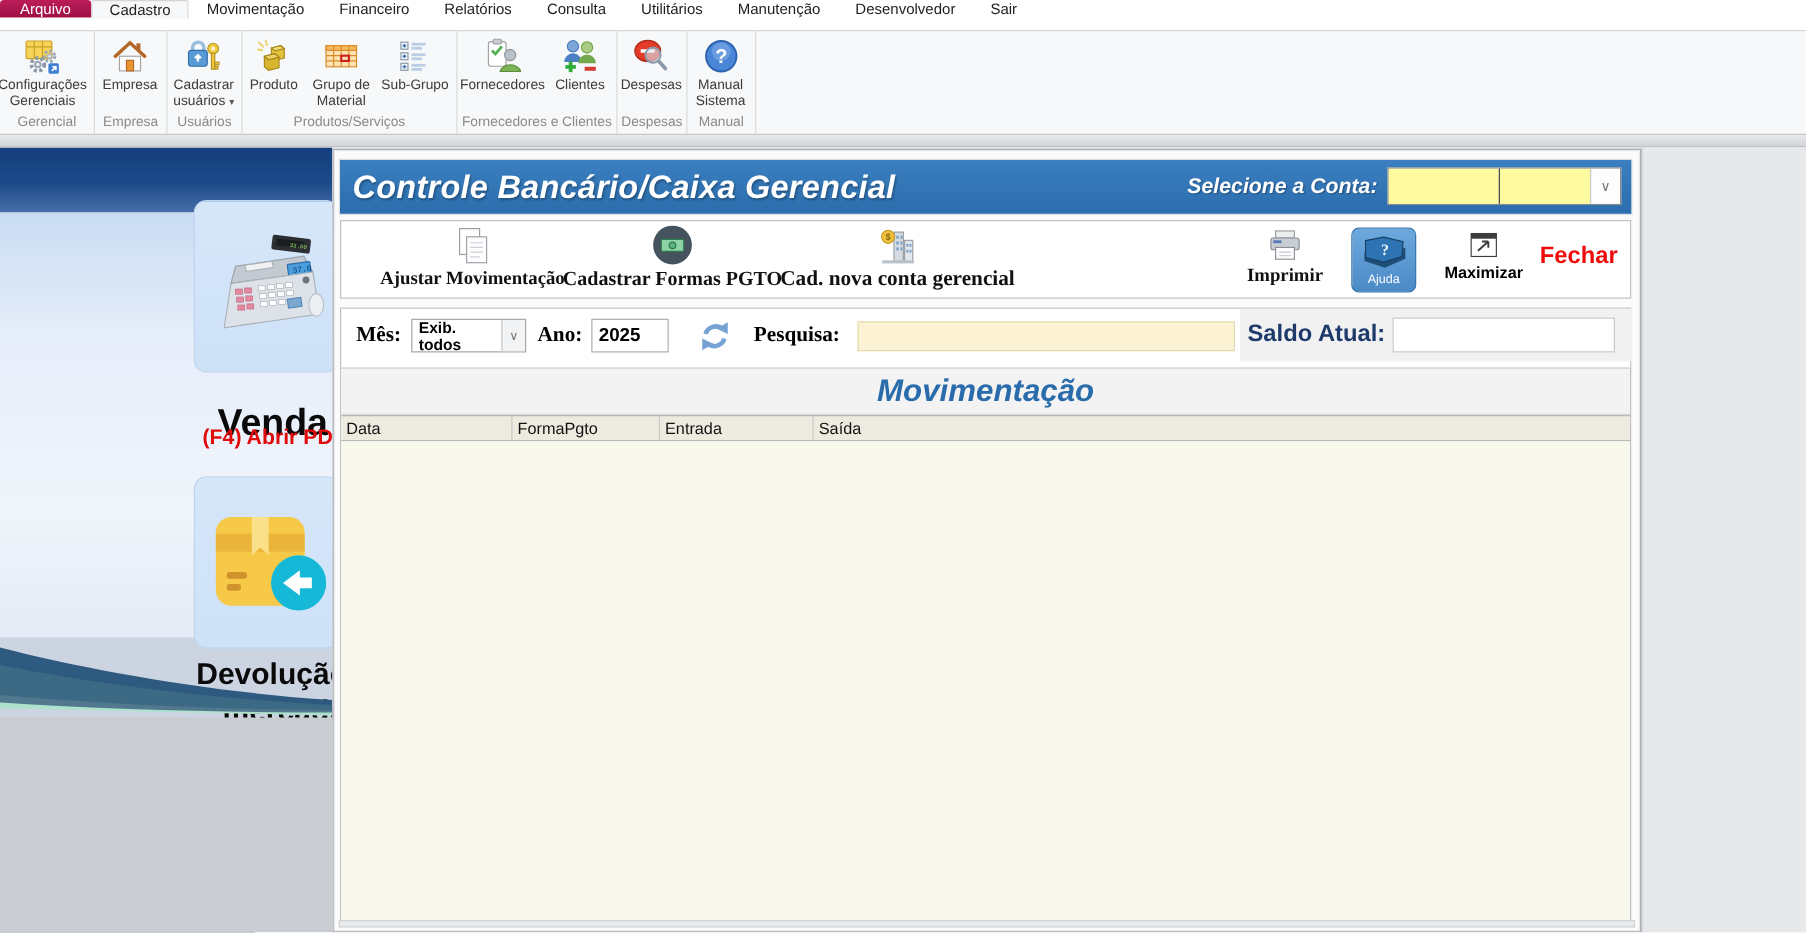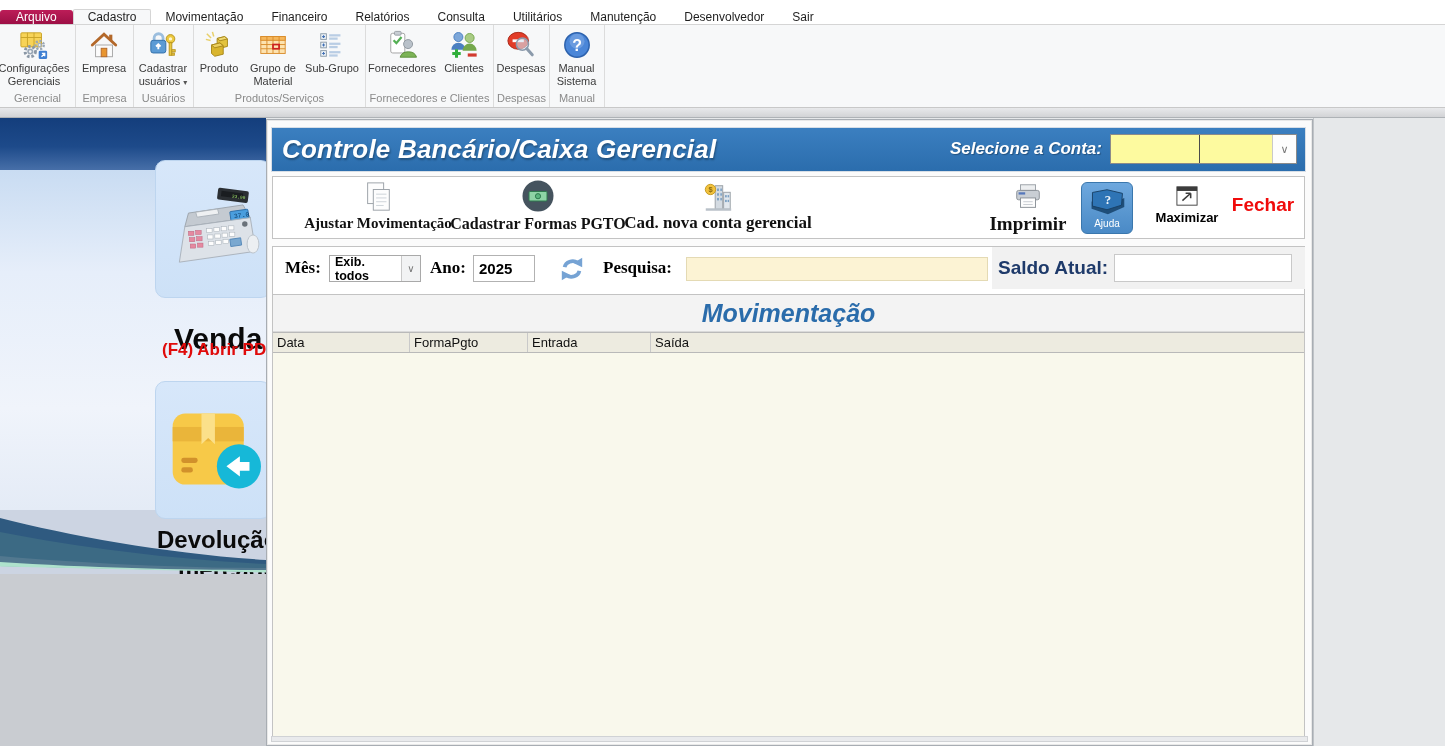--- a/index.html
+++ b/index.html
@@ -1,21 +1,21 @@
 <!DOCTYPE html>
 <html><head>
 <meta charset="utf-8">
 <style>
   * { margin:0; padding:0; box-sizing:border-box; }
   html,body { width:1445px; height:746px; }
   body { font-family:"Liberation Sans", sans-serif; background:#fff; }
   #root { position:relative; width:1445px; height:746px; overflow:hidden; background:#fff; }
 
   
-  .menubar { position:absolute; left:0; top:0; width:100%; height:24px; background:#fff; display:flex; align-items:flex-end; }
+  .menubar { position:absolute; left:0; top:0; width:100%; height:24px; background:#fff; display:flex; align-items:flex-start; }
   .menu-item { padding:0 14px; font-size:12px; color:#1e1e1e; display:flex; align-items:center; cursor:default; white-space:nowrap; }
   .menu-item.arquivo { background:linear-gradient(#bc1d58,#9d0f45); color:#fff; border-radius:3px 3px 0 0; padding:0 16px; }
   .menu-item.active { background:#f7f8f9; border:1px solid #d5d5d5; border-bottom:none; border-radius:2px 2px 0 0; }
 
   
   .ribbon { position:absolute; left:0; top:24px; width:100%; height:84px; background:#f7f8f9; border-top:1px solid #d5d5d5; border-bottom:1px solid #c8c8c8; display:flex; }
   .rgroup { display:flex; flex-direction:column; border-right:1px solid #dcdcdc; }
   .rgroup-items { flex:1; display:flex; align-items:flex-start; padding-top:3px; }
   .rgroup-label { height:15px; text-align:center; font-size:11px; color:#8a8a8a; line-height:13px; }
   .rbtn { display:flex; flex-direction:column; align-items:center; padding:1px 3px; cursor:pointer; }
@@ -65,21 +65,21 @@
   .dlg-toolbar { position:absolute; left:5px; top:56px; width:1033px; height:63px; background:#fff; border:1px solid #c3c3c3; }
   .tbtn { position:absolute; display:flex; flex-direction:column; align-items:center; cursor:pointer; }
   .tbtn .tlabel { font-family:"Liberation Serif", serif; font-weight:bold; color:#111; white-space:nowrap; }
   .tb-ajustar { left:20px; top:4px; width:170px; }
   .tb-ajustar .tlabel { font-size:15px; margin-top:2px; }
   .tb-formas { left:165px; top:2px; width:200px; }
   .tb-formas .tlabel { font-size:16px; margin-top:2px; }
   .tb-nova { left:325px; top:4px; width:240px; }
   .tb-nova .tlabel { font-size:17px; }
   .tb-imprimir { left:705px; top:5px; width:100px; }
-  .tb-imprimir .tlabel { font-size:19px; margin-top:1px; }
+  .tb-imprimir .tlabel { font-size:15px; margin-top:1px; }
   .btn-ajuda { position:absolute; left:808px; top:5px; width:52px; height:52px; border-radius:6px; background:linear-gradient(#6ea8de,#4a8ac6); border:1px solid #3a77ad; display:flex; flex-direction:column; align-items:center; justify-content:center; cursor:pointer; }
   .btn-ajuda .alabel { font-size:10px; color:#fff; margin-top:1px; }
   .tb-max { left:882px; top:8px; width:64px; }
   .tb-max .maxlabel { font-size:13px; font-weight:bold; color:#000; margin-top:3px; font-family:"Liberation Sans",sans-serif; }
   .tb-fechar { position:absolute; left:952px; top:17px; width:76px; text-align:center; font-size:19px; font-weight:bold; color:#f00b0b; cursor:pointer; }
 
   .dlg-filter { position:absolute; left:5px; top:126px; width:1033px; height:52px; background:#fff; border:1px solid #c3c3c3; }
   .flabel { position:absolute; font-family:"Liberation Serif", serif; font-weight:bold; font-size:17px; color:#000; top:11px; }
   .f-mes { left:12px; }
   .f-ano { left:157px; }

